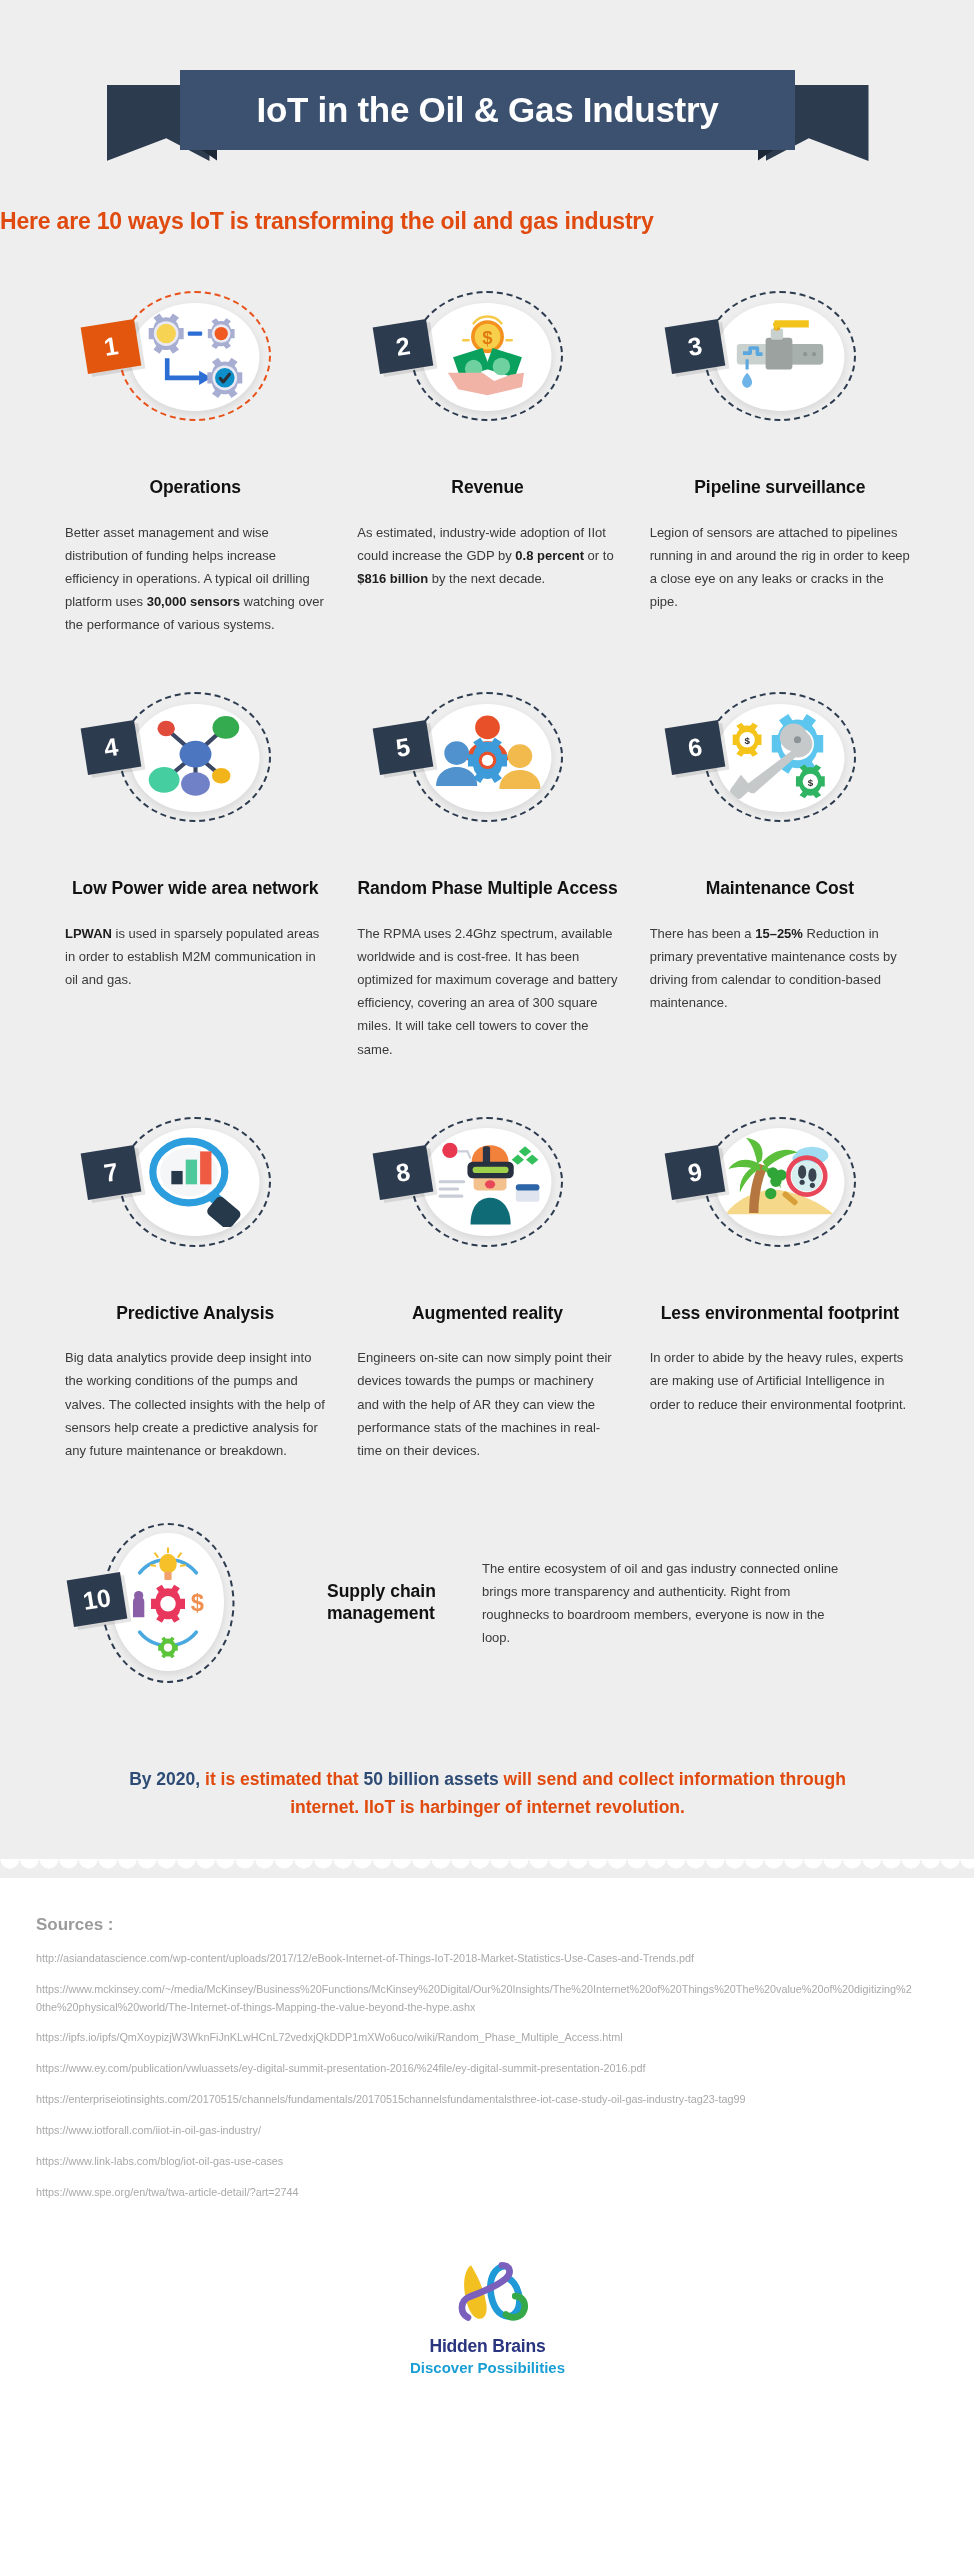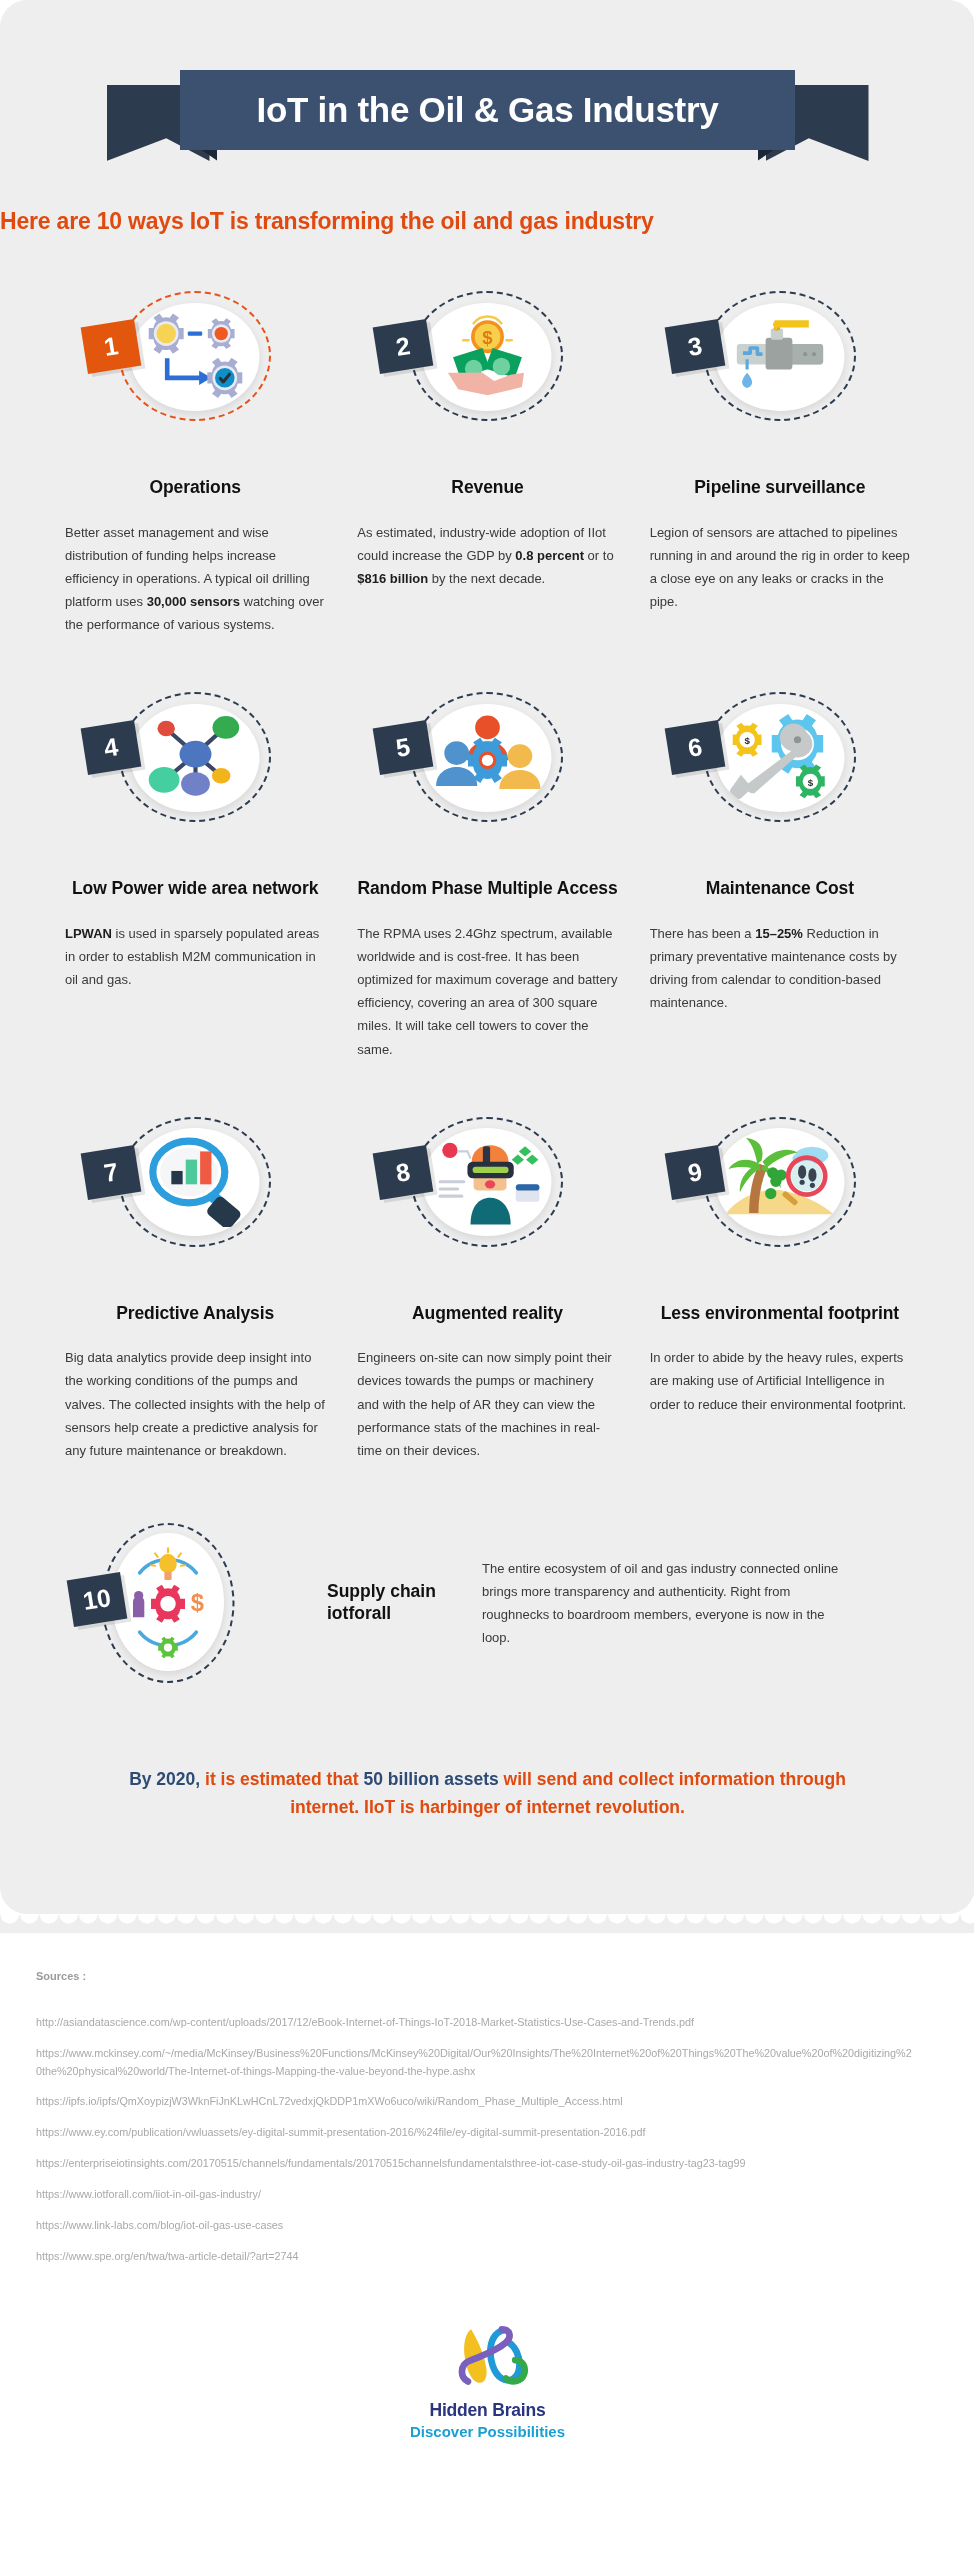--- a/index.html
+++ b/index.html
@@ -10,22 +10,21 @@
     color: #2b2b2b;
     -webkit-font-smoothing: antialiased;
   }
   .page { width: 975px; position: relative; background:#ffffff; }
 
   
   .body-area {
     background: #eeeeee;
     padding-top: 31px;
     position: relative;
-    padding-bottom: 84px;
-    border-radius: 27px;
+    padding-bottom: 29px;
   }
 
   
   .ribbon-wrap {
     position: relative;
     width: 793px;
     margin: 31px auto 0 auto;
     height: 103px;
   }
   .ribbon-tail {
@@ -237,23 +236,23 @@
     background-repeat: repeat-x;
   }
 
   
   .sources {
     background: #ffffff;
     padding: 37px 0 20.6px 36px;
   }
   .sources-label {
     color: #9b9b9b;
-    font-size: 11px;
-    font-weight: bold;
-    margin-bottom: 32px;
+    font-size: 17px;
+    font-weight: bold;
+    margin-bottom: 15px;
   }
   .source-item {
     color: #a9a9a9;
     font-size: 10.8px;
     line-height: 1.62;
     margin-bottom: 13.4px;
     word-break: break-all;
     max-width: 876px;
   }
 
@@ -607,21 +606,21 @@
             <g transform="translate(95,205)">
               <path d="M-19 -6 L-14 -6 A14 14 0 0 1 -10 -13 L-13 -17 L-7 -21 L-4 -17 A14 14 0 0 1 4 -17 L7 -21 L13 -17 L10 -13 A14 14 0 0 1 14 -6 L19 -6 L19 6 L14 6 A14 14 0 0 1 10 13 L13 17 L7 21 L4 17 A14 14 0 0 1 -4 17 L-7 21 L-13 17 L-10 13 A14 14 0 0 1 -14 6 L-19 6 Z" fill="#5cc43a"></path>
               <circle cx="0" cy="0" r="8" fill="#ffffff"></circle>
             </g>
           </svg>
         </div>
         <div class="num-badge">
           <span>10</span>
         </div>
       </div>
-      <div class="wide-title">Supply chain iotforall</div>
+      <div class="wide-title">Supply chain management</div>
       <div class="wide-desc">The entire ecosystem of oil and gas industry connected online brings more transparency and authenticity. Right from roughnecks to boardroom members, everyone is now in the loop.</div>
     </div>
 
     <div class="conclusion">
       <span class="navy">By 2020,</span><span> it is estimated that </span><span class="navy">50 billion assets</span><span> will send and collect information through internet. IIoT is harbinger of internet revolution.</span>
     </div>
   </div>
 
   <div class="scallop">
     <div class="scallop-teeth"></div>

